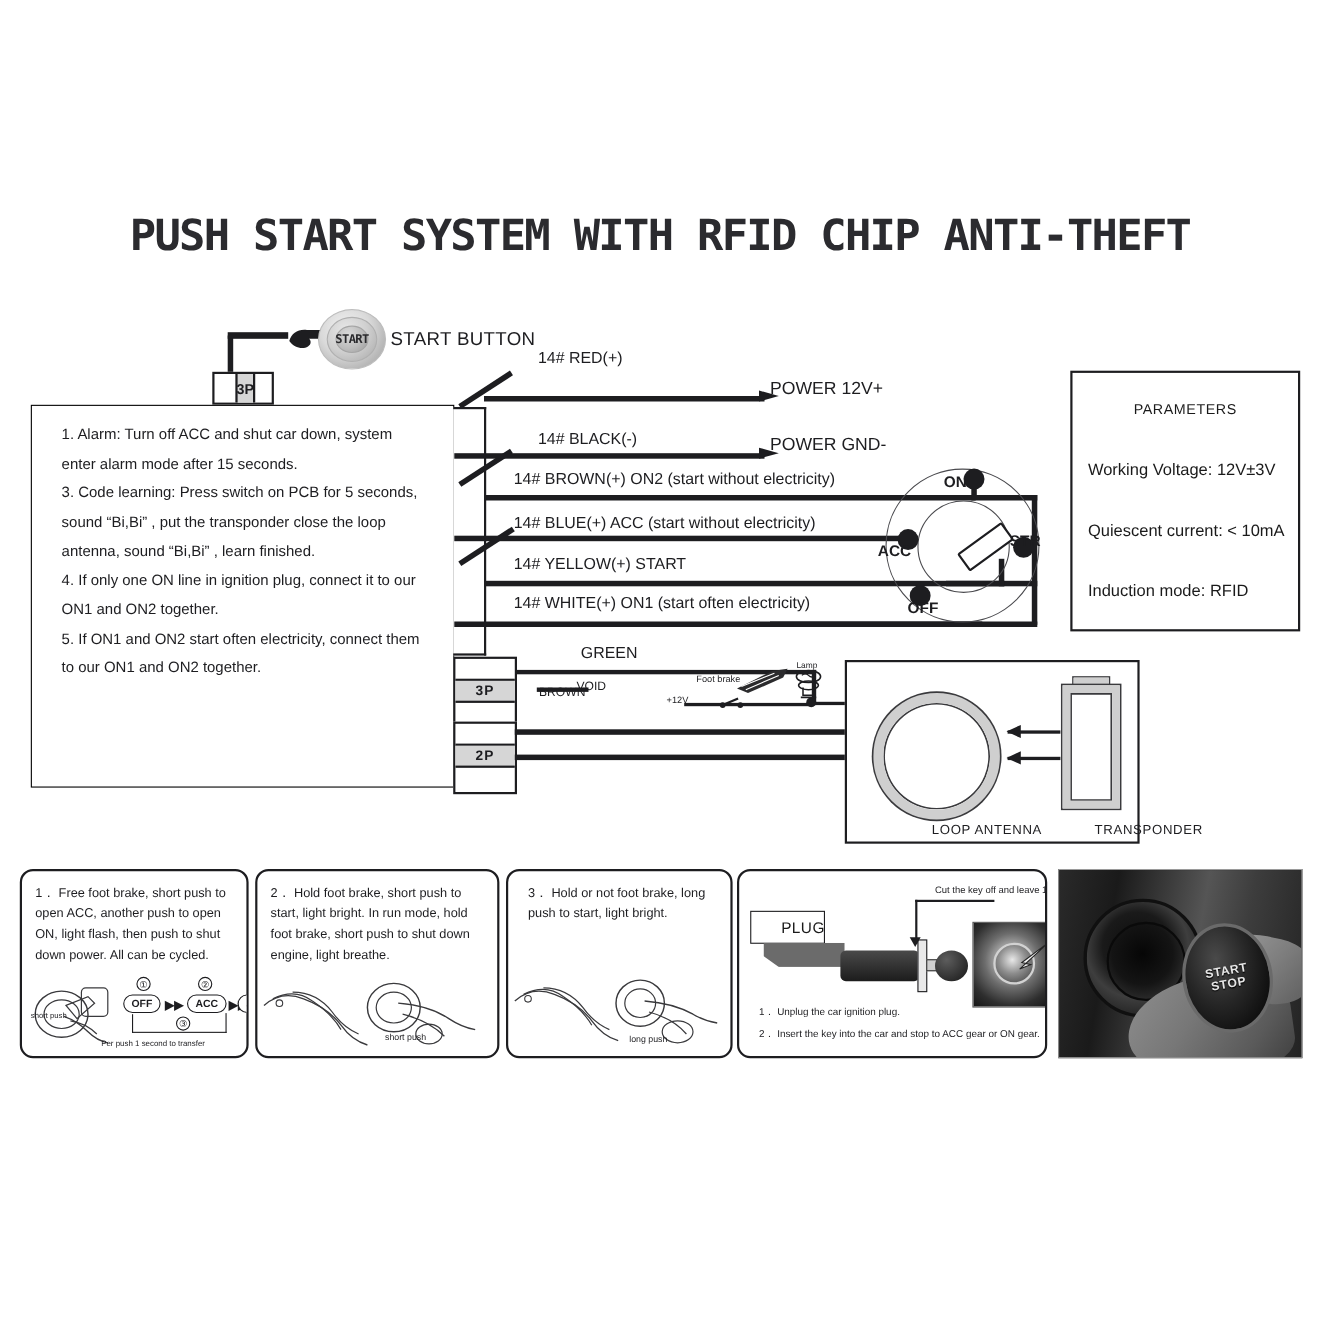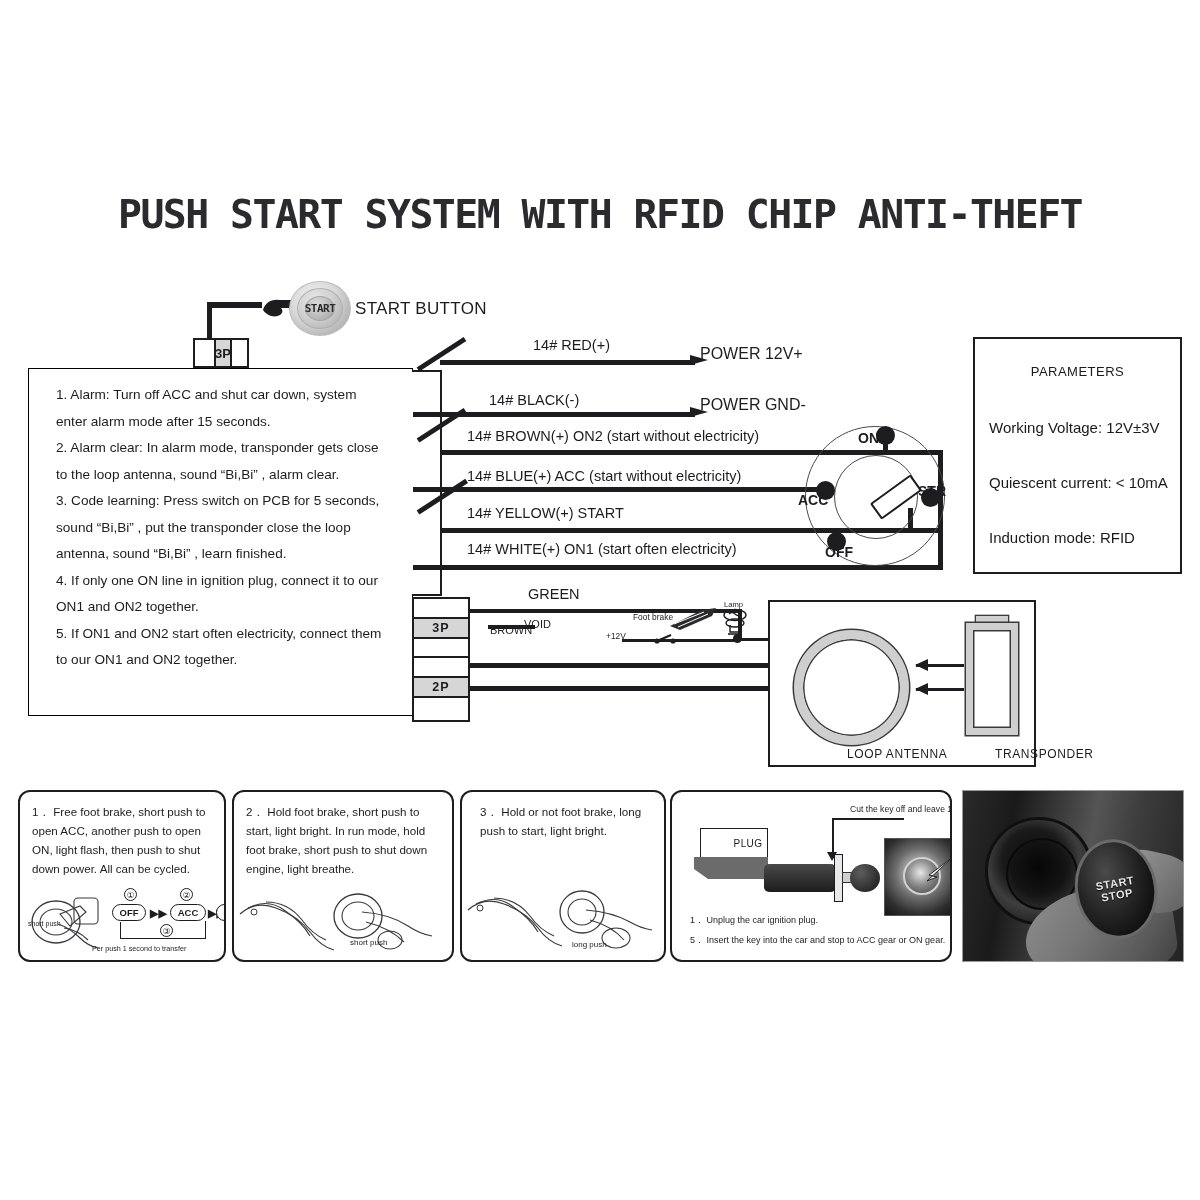--- a/index.html
+++ b/index.html
@@ -228,24 +228,24 @@
   }
   .circnum{
     position:absolute; width:13px;height:13px;border:1.2px solid #1d1d20;border-radius:50%;
     font-size:8.5px; display:flex;align-items:center;justify-content:center; color:#1d1d20;
   }
   .dblarrow{ position:absolute; font-size:11px; color:#1d1d20; font-weight:700; }
   .tiny{ position:absolute; font-size:7.2px; color:#1d1d20; white-space:nowrap; }
 
   
   .plugbox{
-    position:absolute; left:28px; top:36px; width:68px; height:30px;
+    position:absolute; left:10px; top:36px; width:68px; height:30px;
     border:1.6px solid #1d1d20; background:#fff;
     display:flex;align-items:center;justify-content:center;
-    font-size:10px; letter-spacing:0.4px;padding-left:28px;
+    font-size:14px; letter-spacing:0.4px;padding-left:28px;
   }
   .plugtail{
     position:absolute; left:22px; top:65px; width:74px; height:22px;
     background:#6b6b6b; clip-path: polygon(0 0,100% 0,100% 100%,14px 100%,0 55%);
   }
   .keybody{
     position:absolute; left:92px; top:72px; width:72px; height:28px;
     background: linear-gradient(#4a4a4a,#1c1c1c); border-radius:5px;
   }
   .keyflange{
@@ -306,21 +306,20 @@
   </div>
   <div class="startbtn-label">START BUTTON</div>
 
   <div class="conn3p-top">
     <div class="cell">3P</div>
   </div>
 
   <div class="module-box">
     <div class="module-text">
       <p>1. Alarm: Turn off ACC and shut car down, system enter alarm mode after 15 seconds.</p>
-      <p>2. Alarm clear: In alarm mode, transponder gets close to the loop antenna, sound  “Bi,Bi” , alarm clear.</p>
       <p>3. Code learning: Press switch on PCB for 5 seconds, sound  “Bi,Bi” , put the transponder close the loop antenna, sound  “Bi,Bi” , learn finished.</p>
       <p>4. If only one ON line in ignition plug, connect it to our ON1 and ON2 together.</p>
       <p>5. If ON1 and  ON2 start often electricity, connect them to  our ON1 and  ON2 together.</p>
     </div>
   </div>
 
   <div class="mod-col"></div>
 
   <div class="line" style="left:418px; top:367px; width:56px; height:5px; transform:rotate(-33deg); transform-origin:left center;"></div>
   <div class="line" style="left:418px; top:438px; width:56px; height:5px; transform:rotate(-33deg); transform-origin:left center;"></div>
@@ -336,21 +335,21 @@
     <div class="row lbl">2P</div>
     <div class="row"></div>
   </div>
 
   <div class="line hline" style="left:440px; top:360px; width:255px; height:5px;"></div>
   <div class="abs" style="left:690px; top:352px;">
     <svg width="20" height="20" viewBox="0 0 20 20">
         <path d="M0,3 L18,8 L0,13 Z" fill="#1d1d20"></path>
       </svg>
   </div>
-  <div class="wlabel" style="left:489px; top:337px;margin-left:44px;">14# RED(+)</div>
+  <div class="wlabel" style="left:489px; top:318px;">14# RED(+)</div>
   <div class="wlabel" style="left:700px; top:345px; font-size:16px;">POWER 12V+</div>
 
   <div class="line hline" style="left:413px; top:412px; width:282px; height:5px;"></div>
   <div class="abs" style="left:690px; top:404px;">
     <svg width="20" height="20" viewBox="0 0 20 20">
         <path d="M0,3 L18,8 L0,13 Z" fill="#1d1d20"></path>
       </svg>
   </div>
   <div class="wlabel" style="left:489px; top:392px;">14# BLACK(-)</div>
   <div class="wlabel" style="left:700px; top:396px; font-size:16px;"></div>
@@ -528,21 +527,21 @@
     <div class="cutline"></div>
     <div class="cutarrow"></div>
     <div class="tiny" style="left:134px; top:12px; font-size:8.6px;margin-left:44px;">Cut the key off and leave 1 mm out.</div>
     <div class="keyphoto">
       <div class="kp-inner"></div>
       <svg style="position:absolute; left:6px; top:6px;" width="66" height="66" viewBox="0 0 66 66">
         <path d="M62,12 L38,30 L46,32 L36,36 Z" fill="#f2f2f2" stroke="#222" stroke-width="1"></path>
       </svg>
     </div>
     <div class="tiny" style="left:18px; top:122px; font-size:9px;">1． Unplug the car ignition plug.</div>
-    <div class="tiny" style="left:18px; top:142px; font-size:9px;">5． Insert the key into the car and  stop to ACC gear or ON gear.</div>
+    <div class="tiny" style="left:18px; top:142px; font-size:9px;">2． Insert the key into the car and  stop to ACC gear or ON gear.</div>
   </div>
 
   <div class="photo-panel">
     <div class="photo-bg"></div>
     <div class="photo-ring">
       <div class="photo-ring2"></div>
     </div>
     <div class="photo-hand"></div>
     <div class="photo-hand2"></div>
     <div class="photo-btn">

